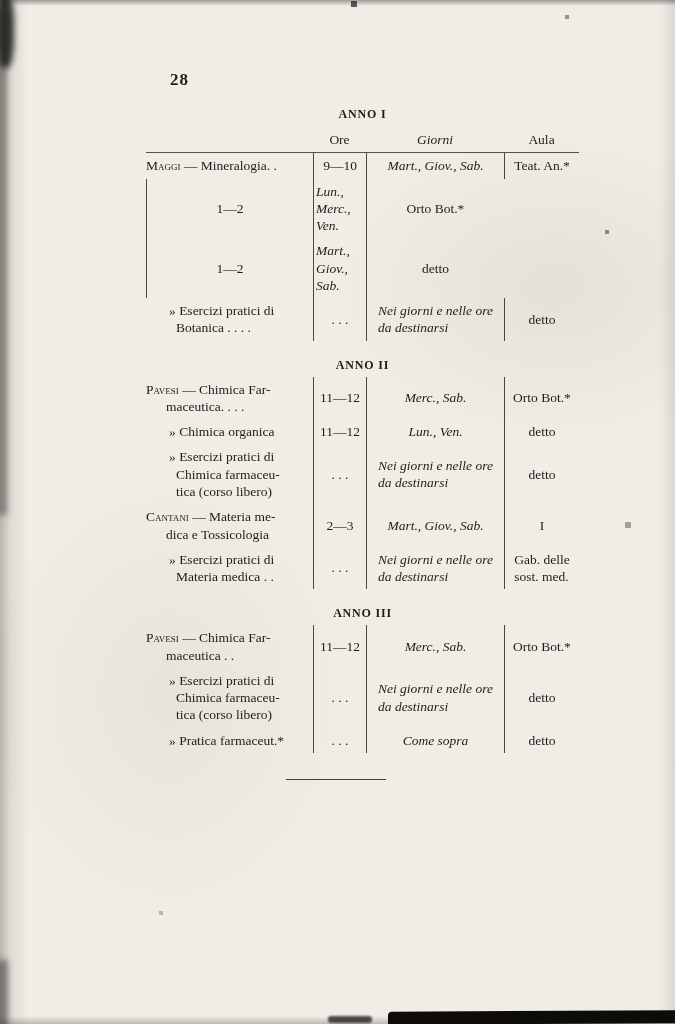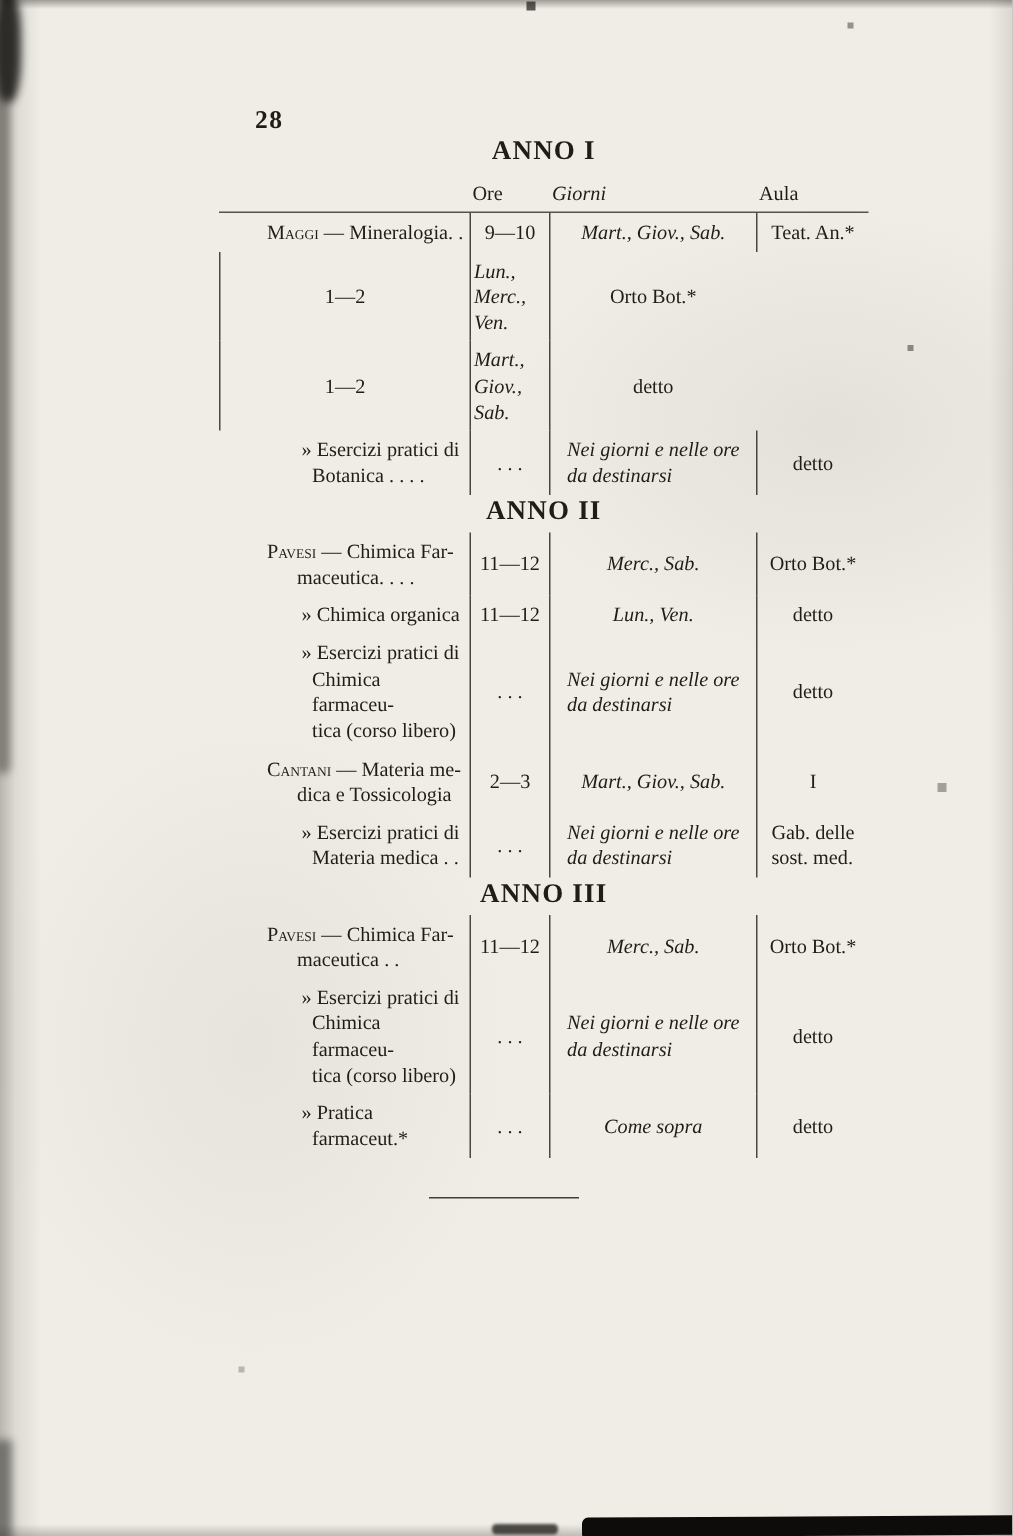--- a/index.html
+++ b/index.html
@@ -50,30 +50,31 @@
     font-size: 16px;
     line-height: 1.55;
     white-space: pre-line;
     padding-left: 22px;
     text-indent: -16px;
     letter-spacing: 0.2px;
   }
   .sc { font-variant: small-caps; }
   .anno {
     text-align: center;
-    font-size: 18px;
+    font-size: 12px;
     font-weight: 700;
     letter-spacing: 0.8px;
+    margin-top: 17px;
     margin-bottom: 4px;
   }
   .grid-row { display: grid; grid-template-columns: 167px 53px 138px 75px; font-size: 13.5px; line-height: 1.28; }
   .thead { border-bottom: 1px solid rgba(32,29,25,0.75); }
-  .thead .cell { padding: 5px 2px 4px; }
+  .thead .cell { padding: 5px 2px 4px; text-align: center; }
   .cell { padding: 4px 2px; }
-  .c-name { white-space: pre-line; padding-left: 20px; text-indent: -20px; margin-left: 32px; }
+  .c-name { white-space: pre-line; padding-left: 20px; text-indent: -20px; }
   .name-sub { padding-left: 30px; text-indent: -7px; }
   .tbody .c-ore, .tbody .c-giorni, .tbody .c-aula {
     border-left: 1px solid rgba(32,29,25,0.8);
     display: flex; align-items: center; justify-content: center;
     text-align: left; white-space: pre-line;
   }
   .c-giorni { font-style: italic; }
   .end-rule { width: 100px; height: 0; border-top: 1.5px solid rgba(35,32,28,0.85); margin: 26px 0 0 140px; }
 </style>
 </head>

